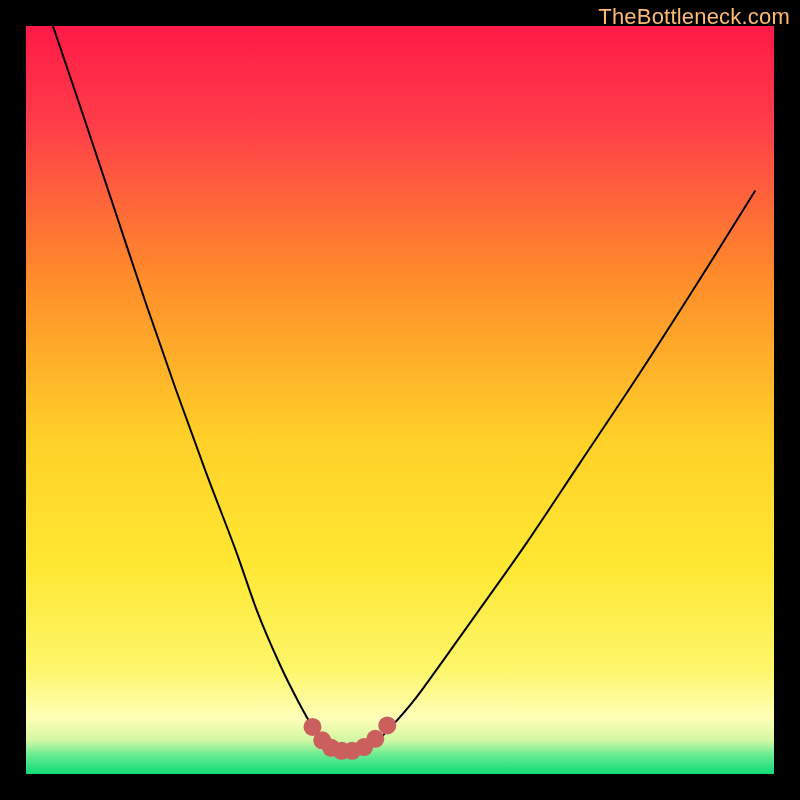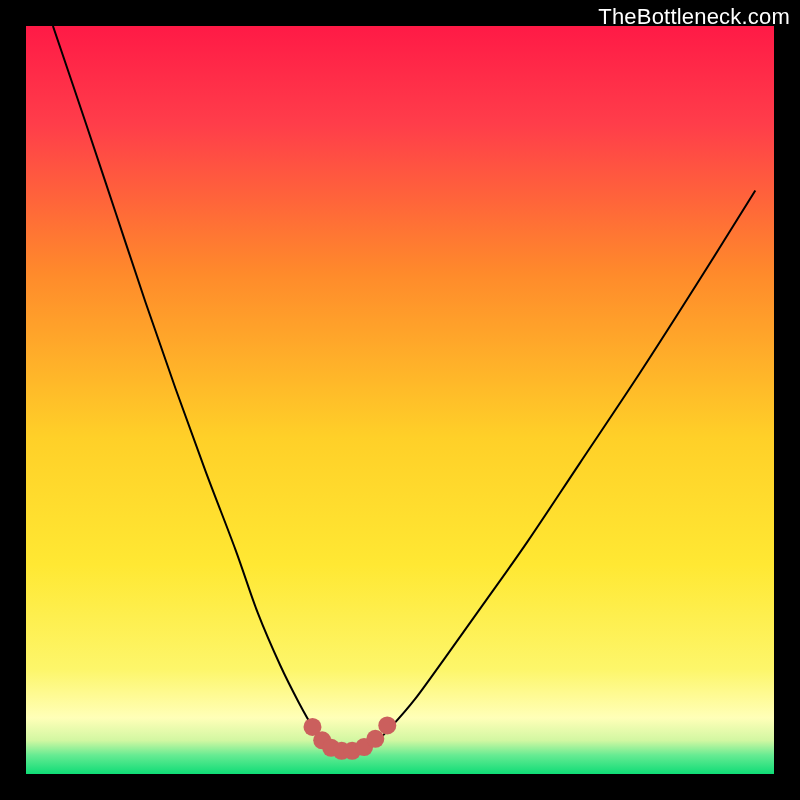--- a/index.html
+++ b/index.html
@@ -23,21 +23,21 @@
     position: absolute;
     left: 0;
     top: 0;
     width: 748px;
     height: 748px;
   }
   .watermark {
     position: absolute;
     top: 4px;
     right: 10px;
-    color: #ffffff;
+    color: #fdba74;
     font-size: 22px;
     font-weight: 500;
     letter-spacing: 0.2px;
     user-select: none;
     text-align: center;
   }
 </style>
 </head>
 <body>
 

